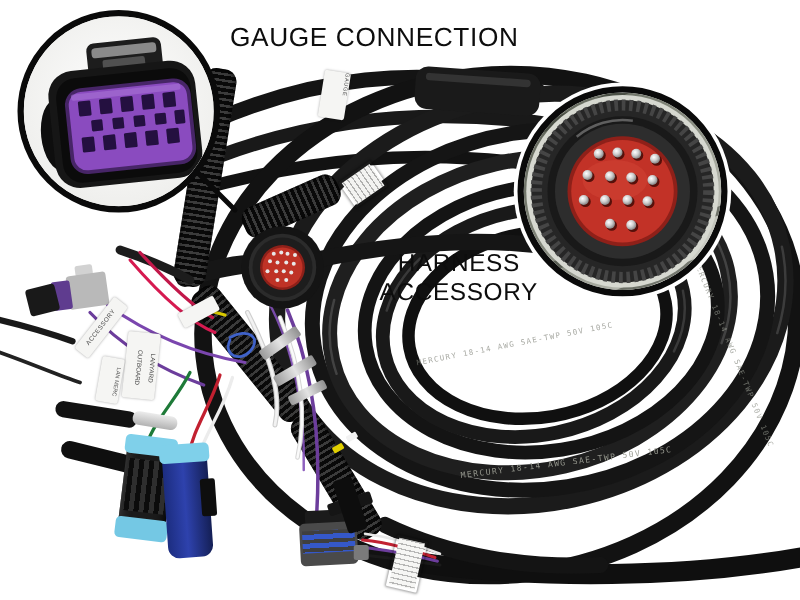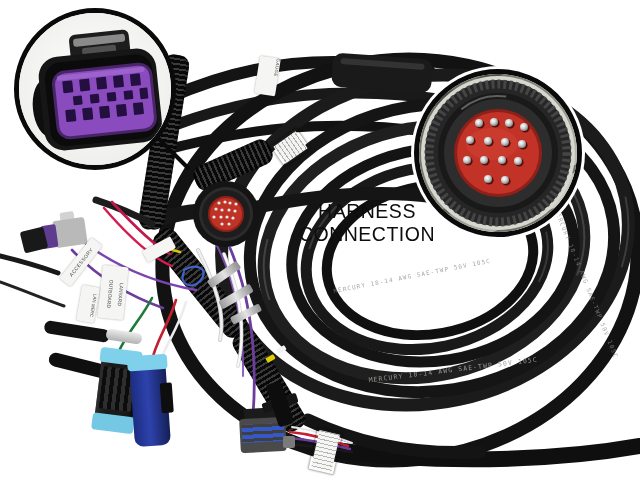--- a/index.html
+++ b/index.html
@@ -346,15 +346,16 @@
           <circle cx="99" cy="87" r="4" fill="url(#pg)"></circle>
 
         <circle cx="70.3" cy="106.3" r="4.3" fill="#56100a"></circle>
           <circle cx="69" cy="105" r="4" fill="url(#pg)"></circle>
         <circle cx="87.3" cy="107.3" r="4.3" fill="#56100a"></circle>
           <circle cx="86" cy="106" r="4" fill="url(#pg)"></circle>
       </g>
     </svg>
   </div>
 
-  <div class="abs callout" id="harness-callout" style="z-index:40;">HARNESS CONNECTION</div>
+  <div class="abs callout" id="gauge-callout" style="z-index:40;">GAUGE CONNECTION</div>
+  <div class="abs callout" id="harness-callout" style="z-index:40;">HARNESS ACCESSORY</div>
 
 </div>
 
 </body></html>

